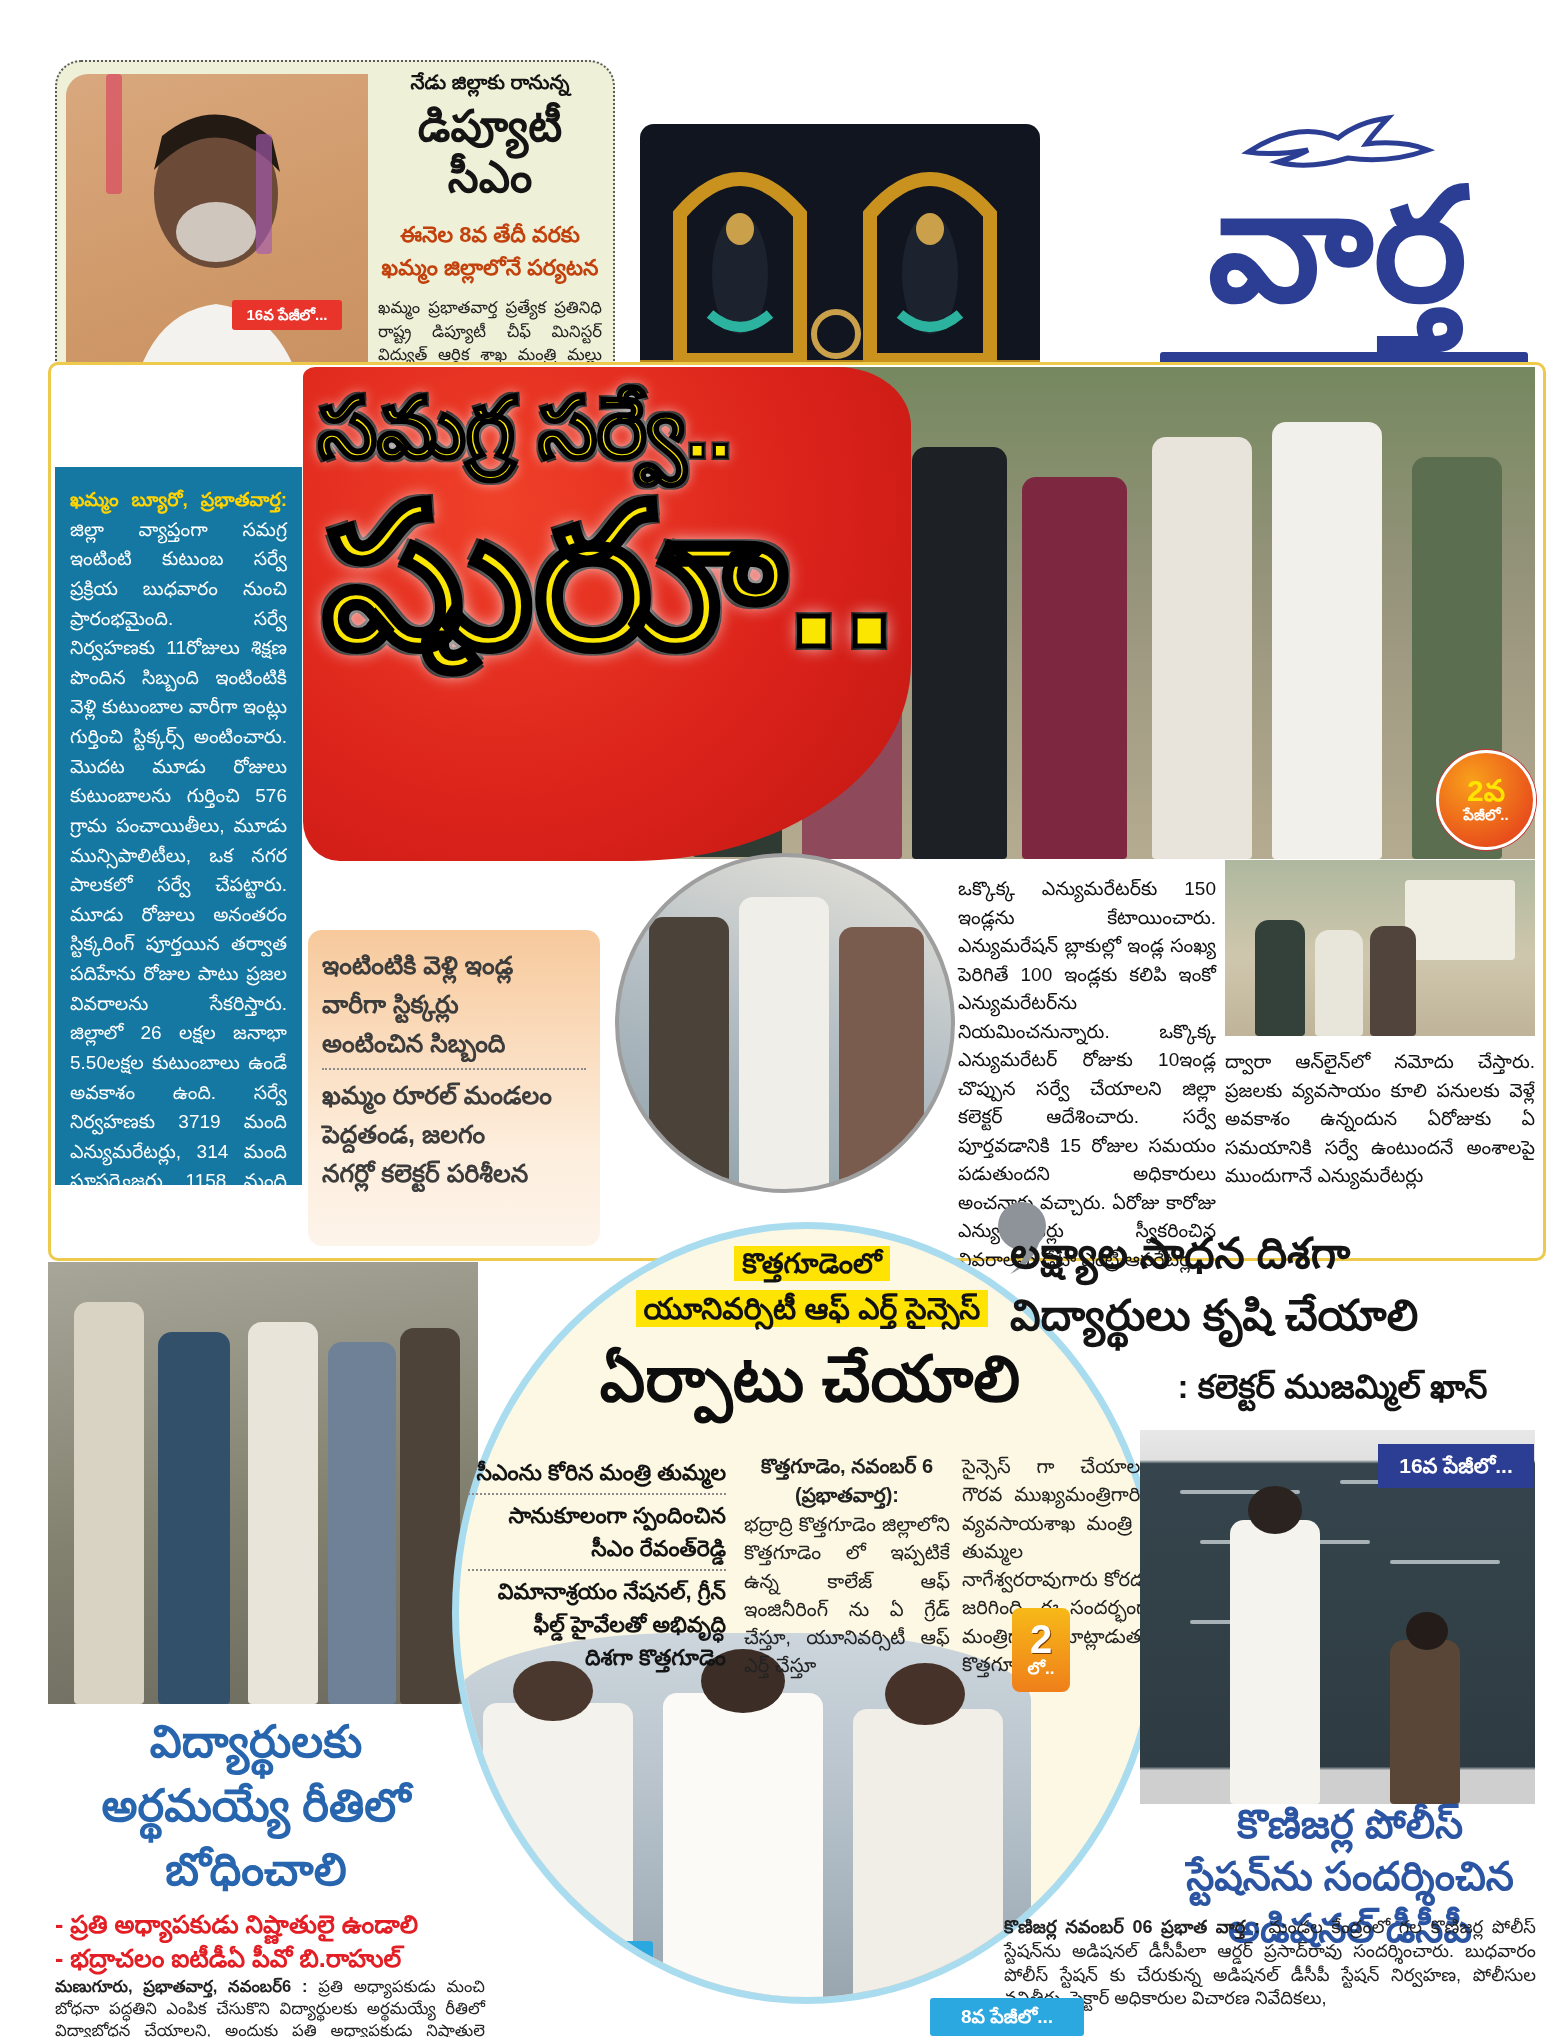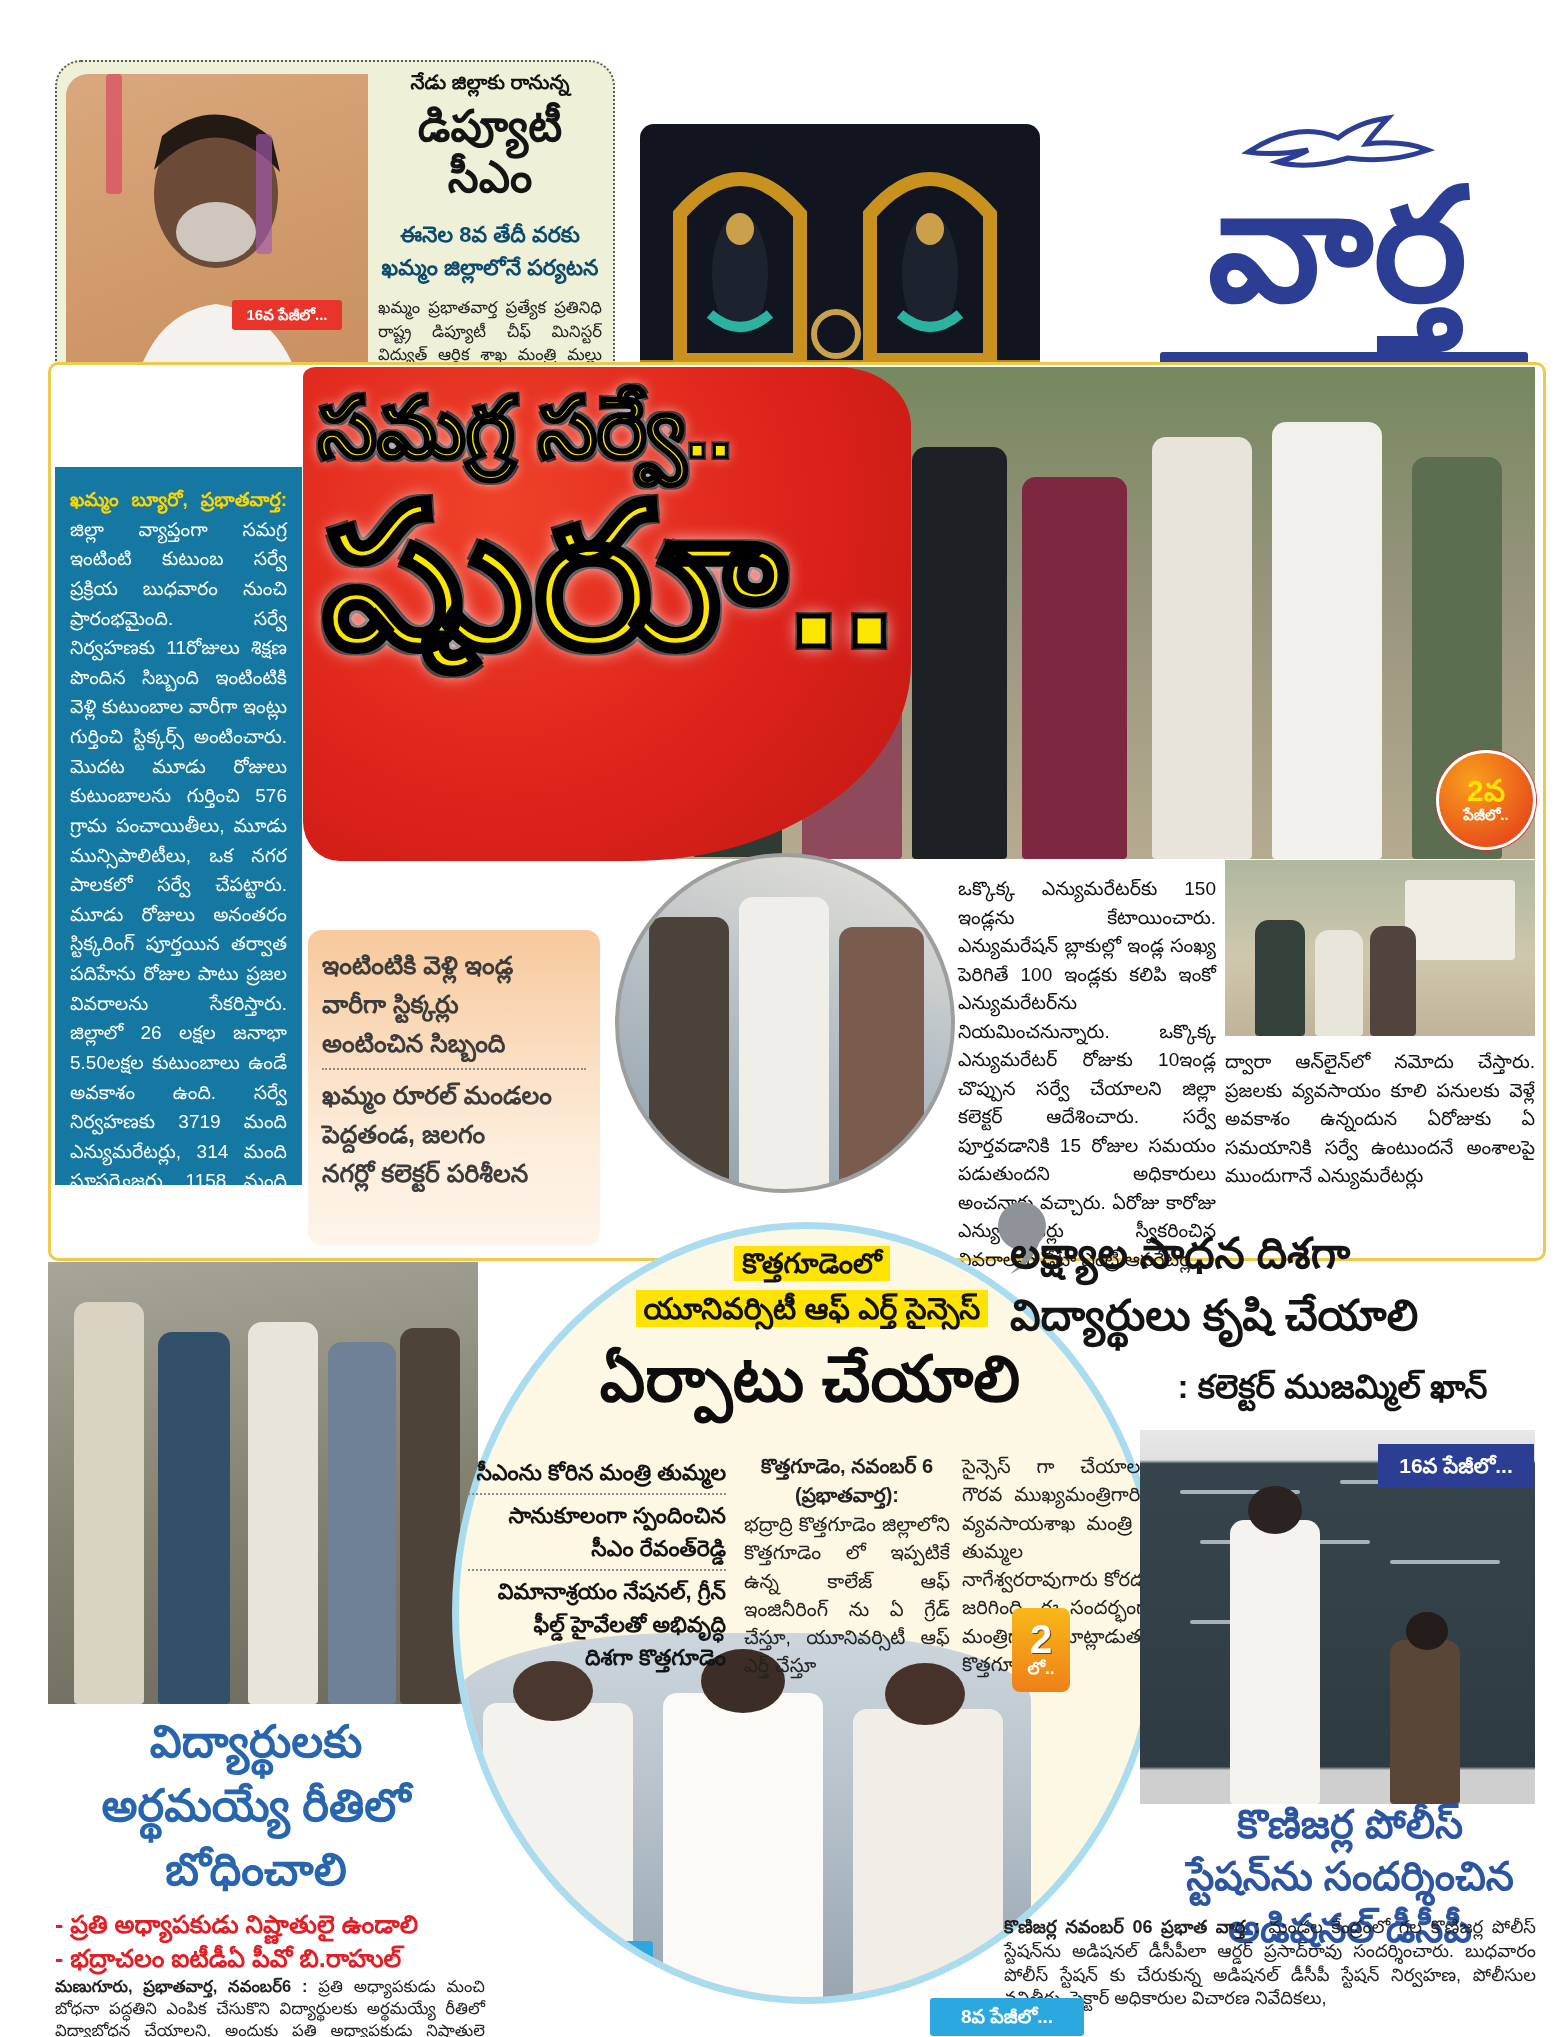--- a/index.html
+++ b/index.html
@@ -12,21 +12,21 @@
   .tl-box{left:55px;top:60px;width:556px;height:385px;background:#eef0d8;
           border:2px dotted #5a5a5a;border-radius:26px;}
   .tl-photo{left:66px;top:74px;width:302px;height:364px;border-radius:22px 0 0 0;overflow:hidden;
             background:linear-gradient(160deg,#d9a87e 0%,#cf9868 55%,#c78e5e 100%);}
   .tl-photo .stripe{position:absolute;top:0;width:16px;height:120px;background:#d8425f;opacity:.65;border-radius:4px;}
   .tl-badge{left:232px;top:300px;width:110px;height:30px;background:#e8342a;color:#fff;
             font-size:15px;font-weight:bold;line-height:30px;text-align:center;border-radius:3px;}
   .tl-text{left:378px;top:70px;width:224px;}
   .tl-h1{font-size:20px;font-weight:bold;color:#141414;line-height:1.25;text-align:center;}
   .tl-h2{font-size:44px;font-weight:bold;color:#141414;line-height:1.15;text-align:center;margin-top:6px;}
-  .tl-sub{font-size:22px;font-weight:bold;color:#0c4a6e;line-height:1.5;text-align:center;margin-top:16px;}
+  .tl-sub{font-size:22px;font-weight:bold;color:#c2410c;line-height:1.5;text-align:center;margin-top:16px;}
   .tl-body{font-size:16.5px;color:#222;line-height:1.42;margin-top:12px;}
 
   
   .mh-banner{left:628px;top:47px;width:905px;height:70px;background:#e8342a;color:#fff;
              font-size:46px;font-weight:bold;line-height:70px;text-align:center;letter-spacing:1px;}
   .mh-deity{left:640px;top:124px;width:400px;height:266px;border-radius:14px;overflow:hidden;
             background:linear-gradient(180deg,#cfe3ef,#e9dcc2);}
   .mh-logo{left:1140px;top:140px;width:395px;height:210px;color:#2c3e94;
            font-size:158px;font-weight:bold;text-align:center;line-height:210px;}
   .mh-dove{left:1238px;top:112px;width:200px;height:64px;}

